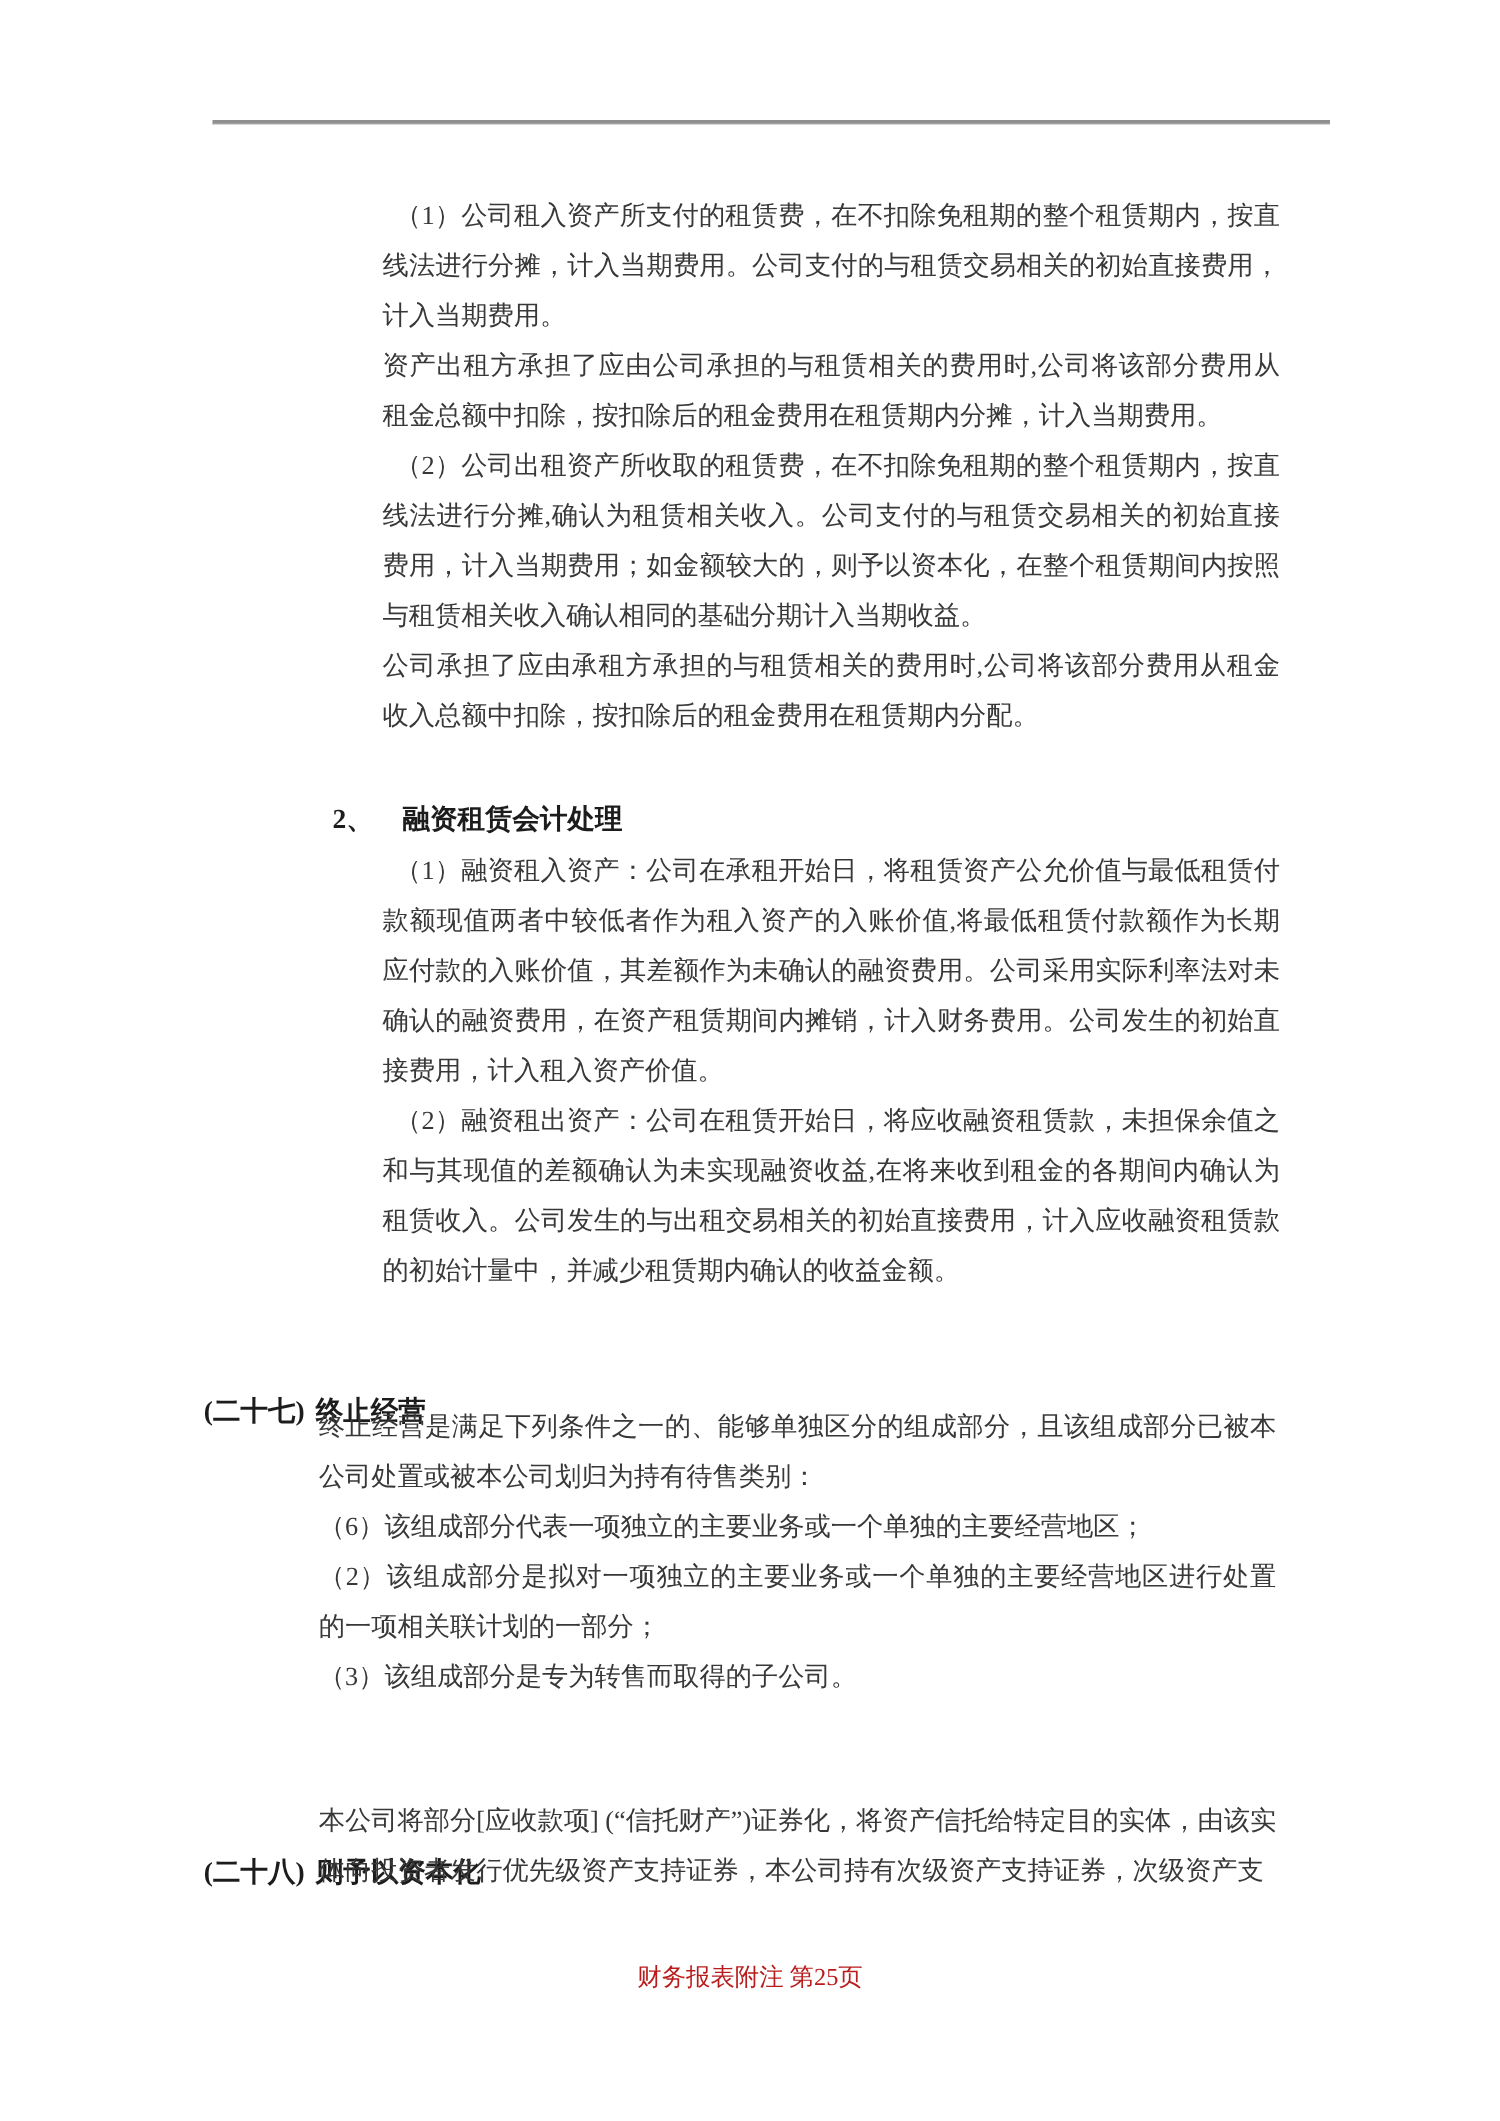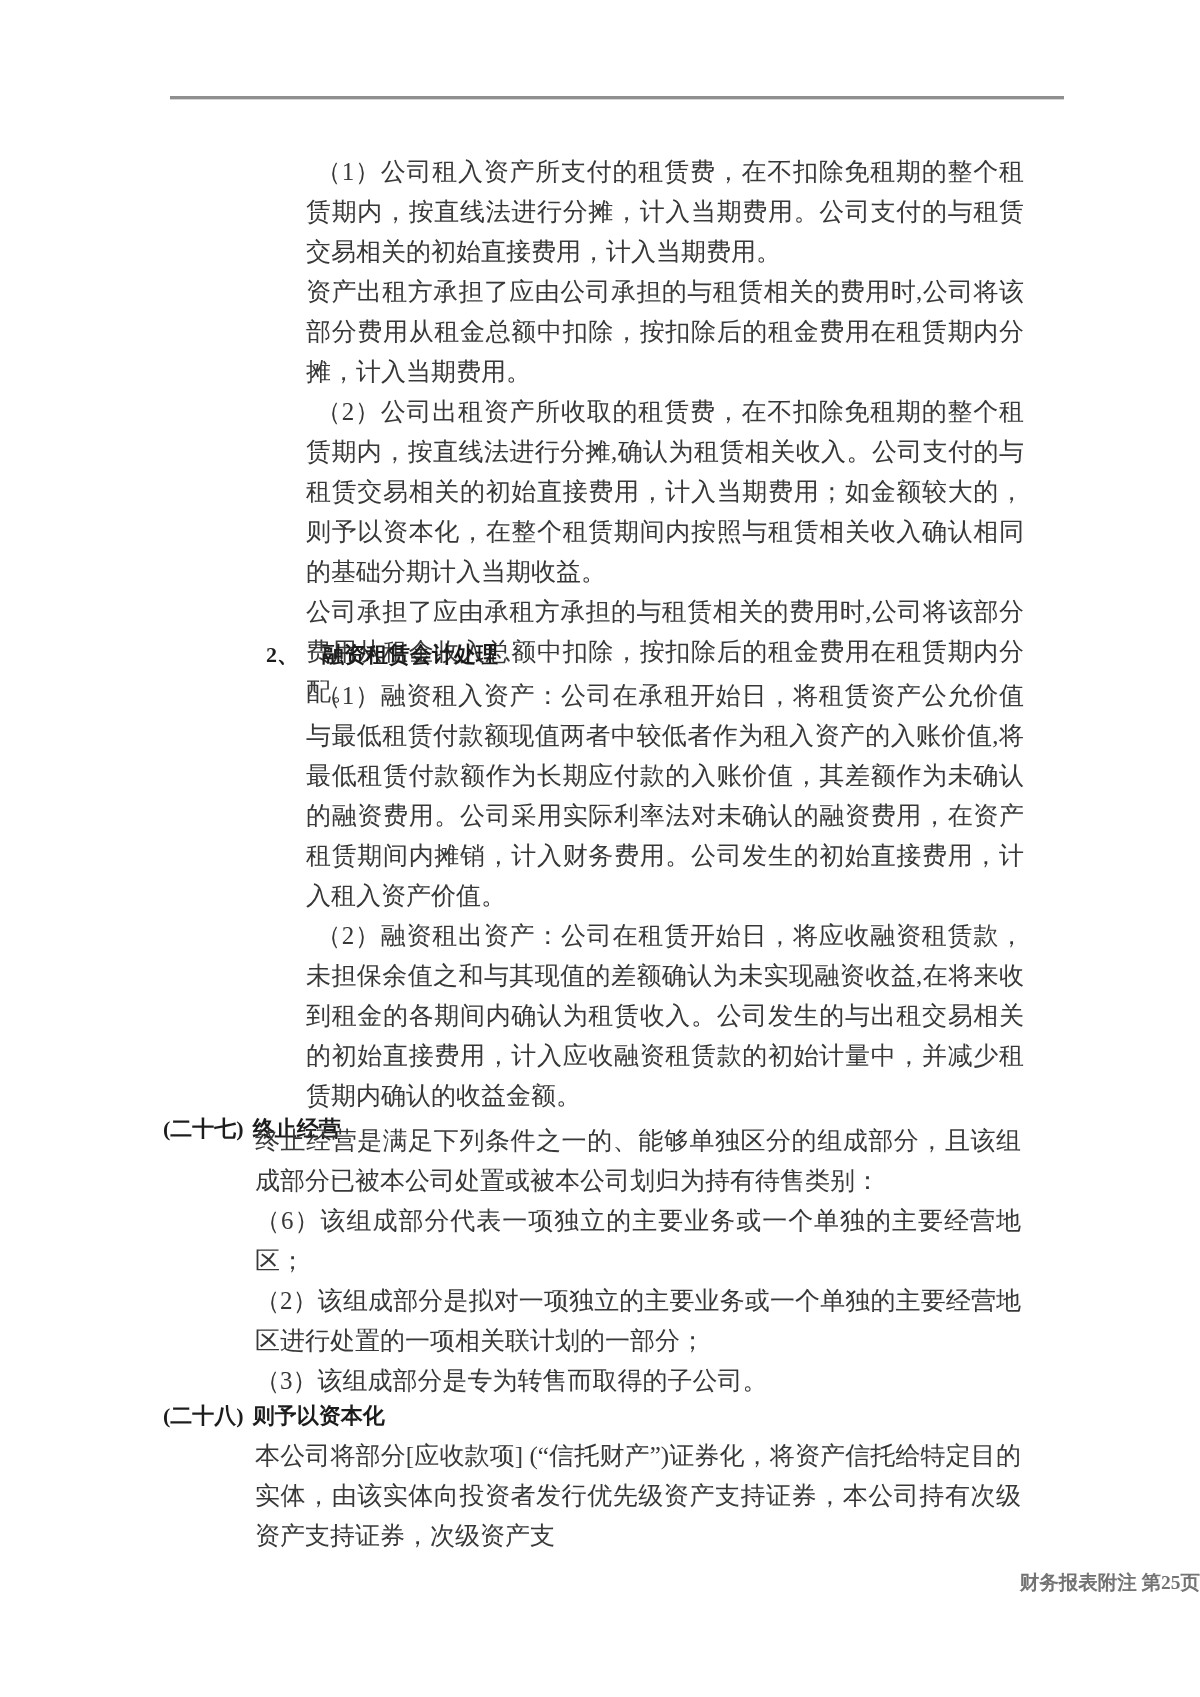--- a/index.html
+++ b/index.html
@@ -15,21 +15,21 @@
   .header-rule {
     position:absolute;
     left:170px; top:96px;
     width:894px; height:3px;
     background:#8f8f8f;
     border-bottom:1px solid #d6d6d6;
   }
   p { margin:0; text-align:justify; }
   .body-block {
     position:absolute;
-    font-size:25px;
+    font-size:21px;
     line-height:40px;
     color:#383838;
   }
   .indent-first { text-indent:10px; }
   .sec-heading {
     position:absolute;
     display:flex;
     gap:9px;
     font-size:22px;
     font-weight:bold;
@@ -44,25 +44,24 @@
     font-weight:bold;
     color:#1c1c1c;
     line-height:30px;
     white-space:nowrap;
   }
   .num-heading .num { width:56px; }
   .footer {
     position:absolute;
     left:0; top:1568px;
     width:100%;
-    text-align:right;
+    text-align:center;
     font-size:19.5px;
     line-height:30px;
-    color:#737373;
-    font-weight:bold;
+    color:#b91c1c;
   }
 </style>
 </head>
 <body>
 
 <div class="page">
 
   <div class="header-rule"></div>
 
   <div class="body-block" style="left:306px; top:152px; width:718px;">
@@ -87,21 +86,21 @@
     <span>终止经营</span>
   </div>
 
   <div class="body-block" style="left:255px; top:1121px; width:766px;">
     <p>终止经营是满足下列条件之一的、能够单独区分的组成部分，且该组成部分已被本公司处置或被本公司划归为持有待售类别：</p>
     <p>（6）该组成部分代表一项独立的主要业务或一个单独的主要经营地区；</p>
     <p>（2）该组成部分是拟对一项独立的主要业务或一个单独的主要经营地区进行处置的一项相关联计划的一部分；</p>
     <p>（3）该组成部分是专为转售而取得的子公司。</p>
   </div>
 
-  <div class="sec-heading" style="left:163px; top:1401px;">
+  <div class="sec-heading" style="left:163px; top:1483px;">
     <span>(二十八)</span>
     <span>则予以资本化</span>
   </div>
 
   <div class="body-block" style="left:255px; top:1436px; width:766px;">
     <p>本公司将部分[应收款项] (“信托财产”)证券化，将资产信托给特定目的实体，由该实体向投资者发行优先级资产支持证券，本公司持有次级资产支持证券，次级资产支</p>
   </div>
 
   <div class="footer">
     <span>财务报表附注 第25页</span>

